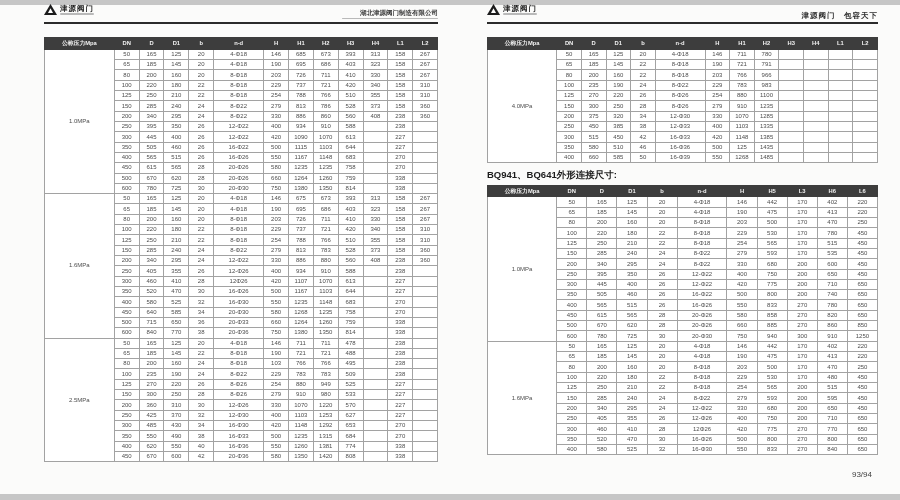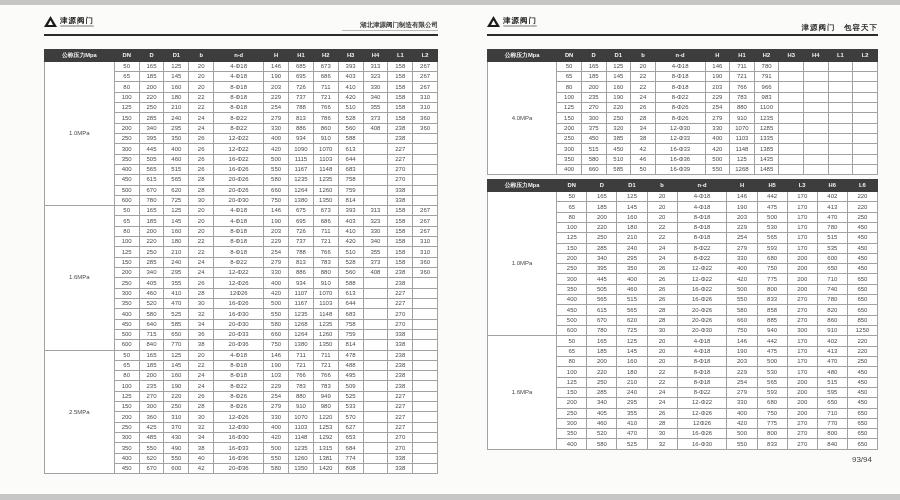--- a/index.html
+++ b/index.html
@@ -8,21 +8,21 @@
     background:#c6c6c6;
     font-family:"Liberation Sans","DejaVu Sans",sans-serif;
   }
   .spread{position:absolute;left:0;top:5px;width:900px;height:489px;background:#fbfbfa;}
   .page{position:absolute;top:6px;}
   #left-page{left:44px;width:394px;}
   #right-page{left:487px;width:391px;}
 
   .page-header{
     display:flex;justify-content:space-between;align-items:flex-end;
-    height:30px;border-bottom:2px solid #2b2b2b;padding-bottom:3px;box-sizing:border-box;
+    height:18px;border-bottom:2px solid #2b2b2b;padding-bottom:3px;box-sizing:border-box;
   }
   .brand{display:flex;align-items:center;gap:3px;}
   .brand-txt{display:flex;flex-direction:column;gap:1px;}
   .brand-name{font-size:7.5px;font-weight:bold;color:#1d1d1d;letter-spacing:1px;line-height:1;}
   .sub-bar{height:2px;background:#b9b9b9;border-radius:1px;}
   .brand-txt .sub-bar{width:34px;}
   .header-right{display:flex;flex-direction:column;align-items:flex-end;gap:1px;}
   .company-name{font-size:6.5px;font-weight:bold;color:#3a3a3a;line-height:1;}
   .slogan{font-size:7.5px;font-weight:bold;color:#2e2e2e;line-height:1;letter-spacing:1px;}
   .header-right .sub-bar{width:96px;height:1.5px;}
@@ -40,21 +40,21 @@
   }
   table.dim th:first-child{width:17.5%;}
   table.dim th:nth-child(6){width:12.5%;}
   td.group-label{font-size:6.2px;color:#4a4a4a;background:#fff;}
 
   .section-heading{
     margin:6px 0 0 0;font-size:9.5px;font-weight:bold;color:#1c1c1c;line-height:1.2;
   }
   #right-page table.dim.second{margin-top:4px;}
   .page-number{
-    text-align:right;font-size:8px;color:#3f3f3f;margin-top:5px;padding-right:6px;
+    text-align:right;font-size:8px;color:#3f3f3f;margin-top:15px;padding-right:6px;
   }
 </style>
 </head>
 <body>
 
 <div class="spread"></div>
 
 <div class="page" id="left-page">
   <div class="page-header">
     <div class="brand">
@@ -847,20 +847,21 @@
           <td>550</td>
           <td>1268</td>
           <td>1485</td>
           <td></td>
           <td></td>
           <td></td>
           <td></td>
         </tr>
       </tbody>
     </table>
+  <div class="section-heading">BQ941、BQ641外形连接尺寸:</div>
   <table class="dim second">
       <thead>
         <tr>
           <th>公称压力Mpa</th>
           <th>DN</th>
           <th>D</th>
           <th>D1</th>
           <th>b</th>
           <th>n-d</th>
           <th>H</th>

